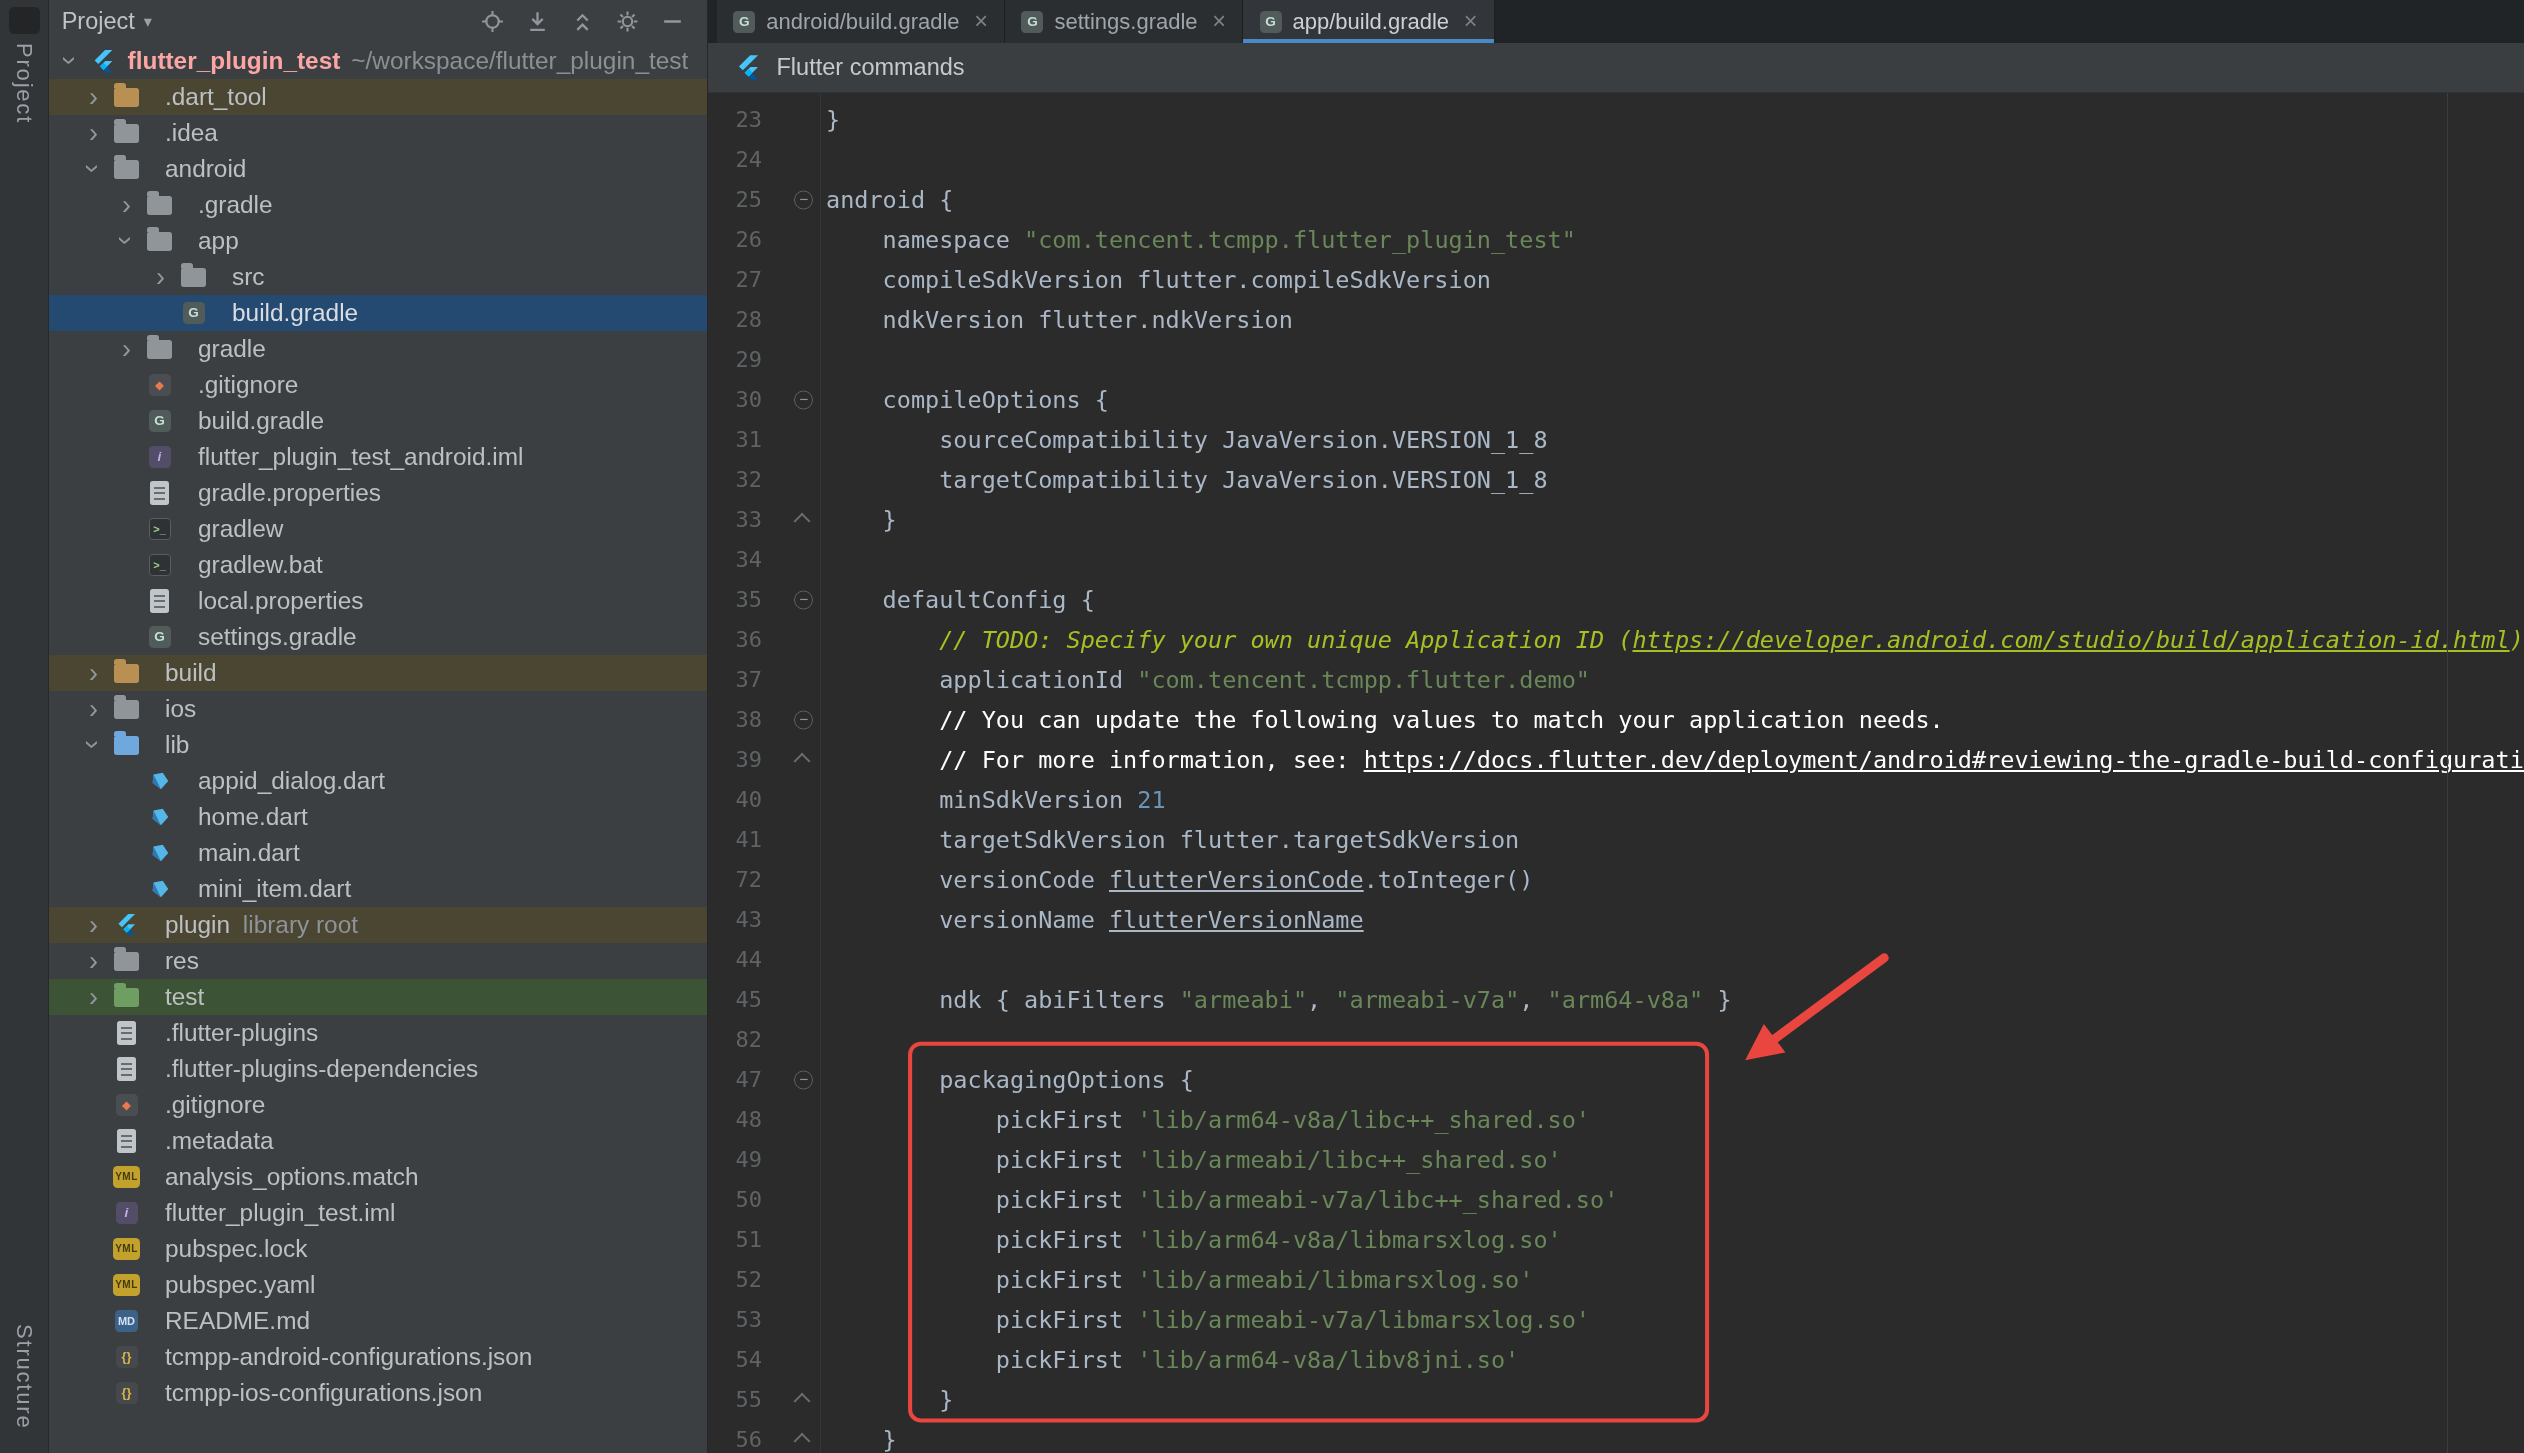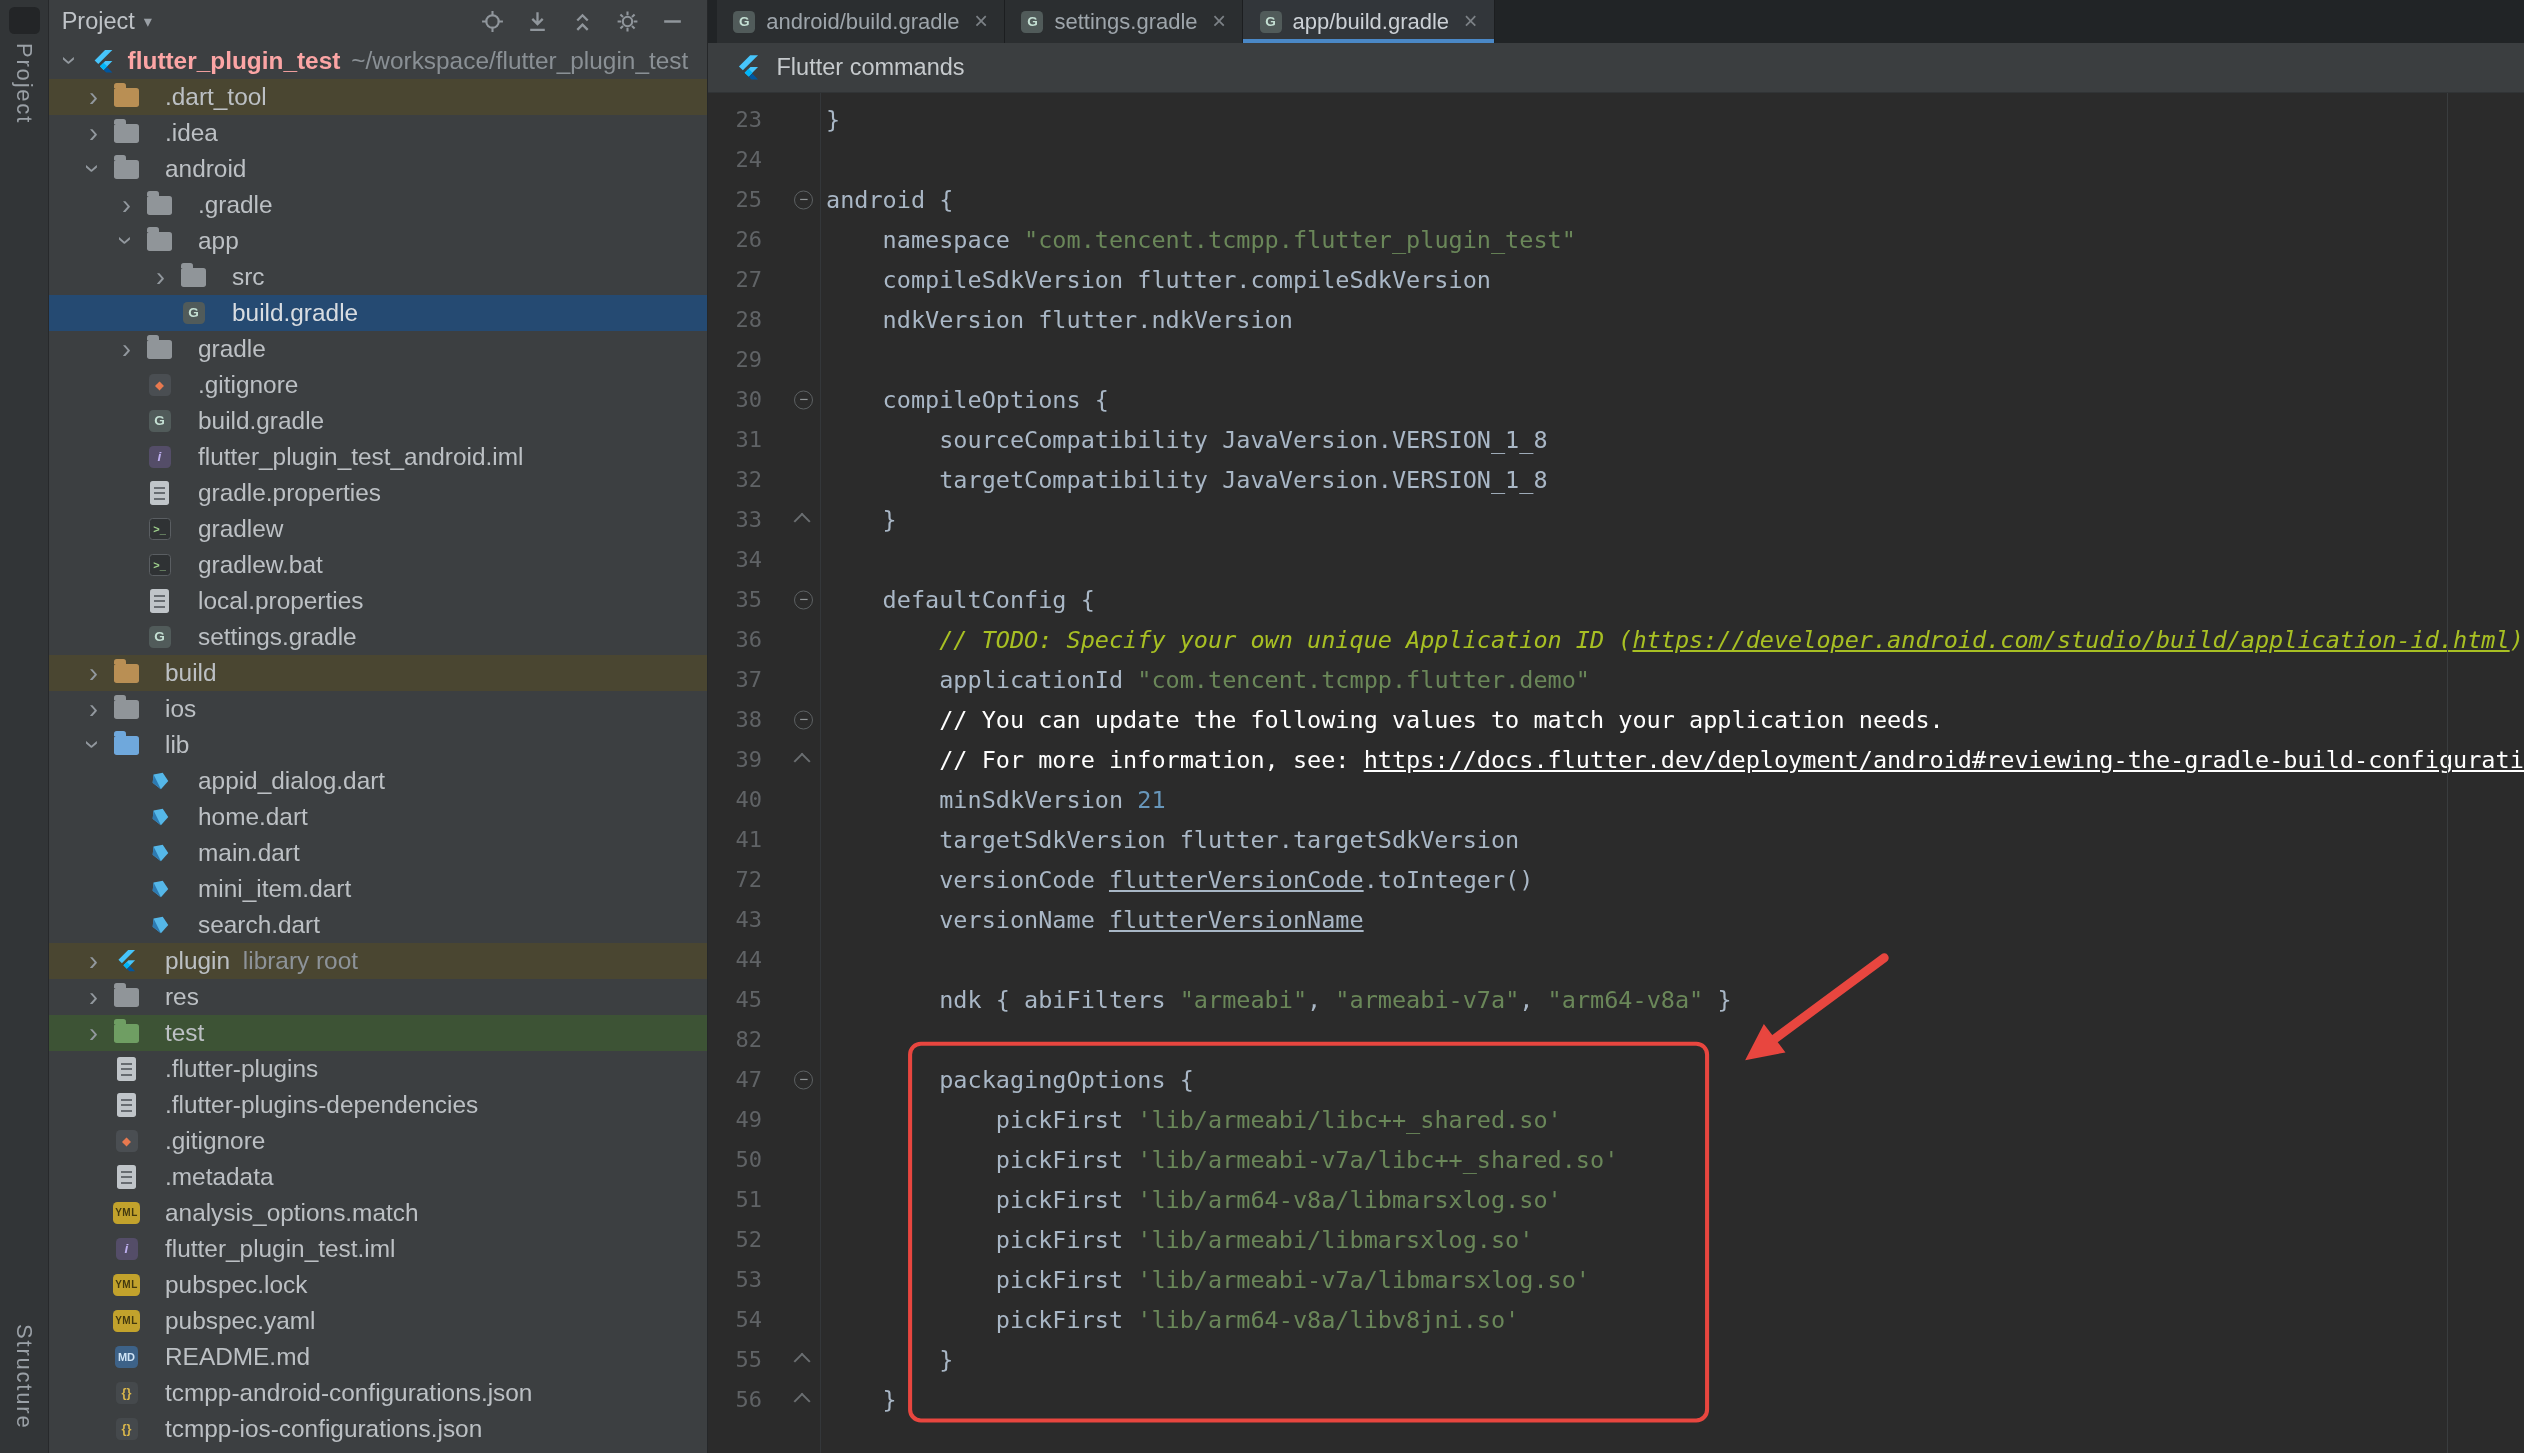--- a/index.html
+++ b/index.html
@@ -338,32 +338,20 @@
           <span class="icon-slot">
             <span class="flutter-ic">
               <svg viewBox="0 0 24 24" width="22" height="22">
                 <path fill="#55b7e8" d="M5 5 L15 3 L21 12 L13 21 L4 14 Z"></path>
                 <path fill="#2d79b0" d="M5 5 L13 21 L4 14 Z"></path>
               </svg>
             </span>
           </span>
           <span class="tree-label">mini_item.dart</span>
         </div>
-        <div class="row" style="padding-left: 61px;">
-          <span class="chev"></span>
-          <span class="icon-slot">
-            <span class="flutter-ic">
-              <svg viewBox="0 0 24 24" width="22" height="22">
-                <path fill="#55b7e8" d="M5 5 L15 3 L21 12 L13 21 L4 14 Z"></path>
-                <path fill="#2d79b0" d="M5 5 L13 21 L4 14 Z"></path>
-              </svg>
-            </span>
-          </span>
-          <span class="tree-label">search.dart</span>
-        </div>
         <div class="row olive" style="padding-left: 28px;">
           <span class="chev">›</span>
           <span class="icon-slot">
             <span class="flutter-ic">
               <svg viewBox="0 0 24 24" width="23.5" height="23.5">
                 <polygon points="13.5,1 3.5,11 7,14.5 20.5,1" fill="#47c5fb"></polygon>
                 <polygon points="13.7,11.5 8.6,16.6 12.1,20.1 20.5,11.5" fill="#47c5fb"></polygon>
                 <polygon points="12.1,20.1 14.6,22.6 20.5,22.6 15.6,17.6" fill="#00569e"></polygon>
                 <polygon points="8.6,16.6 12.1,13.2 15.6,16.6 12.1,20.1" fill="#00b5f8"></polygon>
               </svg>
@@ -516,20 +504,21 @@
           <div class="code-line"><span class="lnum">38</span><span class="fold"><span class="fm-open">−</span></span><span class="code-text"><span class="tk-comment">        // You can update the following values to match your application needs.</span></span></div>
           <div class="code-line"><span class="lnum">39</span><span class="fold"><span class="fm-close"></span></span><span class="code-text"><span class="tk-comment">        // For more information, see: </span><span class="tk-comment tk-link">https://docs.flutter.dev/deployment/android#reviewing-the-gradle-build-configuration</span></span></div>
           <div class="code-line"><span class="lnum">40</span><span class="fold"></span><span class="code-text"><span class="tk-plain">        minSdkVersion </span><span class="tk-number">21</span></span></div>
           <div class="code-line"><span class="lnum">41</span><span class="fold"></span><span class="code-text"><span class="tk-plain">        targetSdkVersion flutter.targetSdkVersion</span></span></div>
           <div class="code-line"><span class="lnum">72</span><span class="fold"></span><span class="code-text"><span class="tk-plain">        versionCode </span><span class="tk-plain tk-under">flutterVersionCode</span><span class="tk-plain">.toInteger()</span></span></div>
           <div class="code-line"><span class="lnum">43</span><span class="fold"></span><span class="code-text"><span class="tk-plain">        versionName </span><span class="tk-plain tk-under">flutterVersionName</span></span></div>
           <div class="code-line"><span class="lnum">44</span><span class="fold"></span><span class="code-text"></span></div>
           <div class="code-line"><span class="lnum">45</span><span class="fold"></span><span class="code-text"><span class="tk-plain">        ndk { abiFilters </span><span class="tk-string">"armeabi"</span><span class="tk-plain">, </span><span class="tk-string">"armeabi-v7a"</span><span class="tk-plain">, </span><span class="tk-string">"arm64-v8a"</span><span class="tk-plain"> }</span></span></div>
           <div class="code-line"><span class="lnum">82</span><span class="fold"></span><span class="code-text"></span></div>
           <div class="code-line"><span class="lnum">47</span><span class="fold"><span class="fm-open">−</span></span><span class="code-text"><span class="tk-plain">        packagingOptions {</span></span></div>
+          <div class="code-line"><span class="lnum">48</span><span class="fold"></span><span class="code-text"><span class="tk-plain">            pickFirst </span><span class="tk-string">'lib/arm64-v8a/libc++_shared.so'</span></span></div>
           <div class="code-line"><span class="lnum">49</span><span class="fold"></span><span class="code-text"><span class="tk-plain">            pickFirst </span><span class="tk-string">'lib/armeabi/libc++_shared.so'</span></span></div>
           <div class="code-line"><span class="lnum">50</span><span class="fold"></span><span class="code-text"><span class="tk-plain">            pickFirst </span><span class="tk-string">'lib/armeabi-v7a/libc++_shared.so'</span></span></div>
           <div class="code-line"><span class="lnum">51</span><span class="fold"></span><span class="code-text"><span class="tk-plain">            pickFirst </span><span class="tk-string">'lib/arm64-v8a/libmarsxlog.so'</span></span></div>
           <div class="code-line"><span class="lnum">52</span><span class="fold"></span><span class="code-text"><span class="tk-plain">            pickFirst </span><span class="tk-string">'lib/armeabi/libmarsxlog.so'</span></span></div>
           <div class="code-line"><span class="lnum">53</span><span class="fold"></span><span class="code-text"><span class="tk-plain">            pickFirst </span><span class="tk-string">'lib/armeabi-v7a/libmarsxlog.so'</span></span></div>
           <div class="code-line"><span class="lnum">54</span><span class="fold"></span><span class="code-text"><span class="tk-plain">            pickFirst </span><span class="tk-string">'lib/arm64-v8a/libv8jni.so'</span></span></div>
           <div class="code-line"><span class="lnum">55</span><span class="fold"><span class="fm-close"></span></span><span class="code-text"><span class="tk-plain">        }</span></span></div>
           <div class="code-line"><span class="lnum">56</span><span class="fold"><span class="fm-close"></span></span><span class="code-text"><span class="tk-plain">    }</span></span></div>
         </div>
       <div class="margin-guide"></div>

